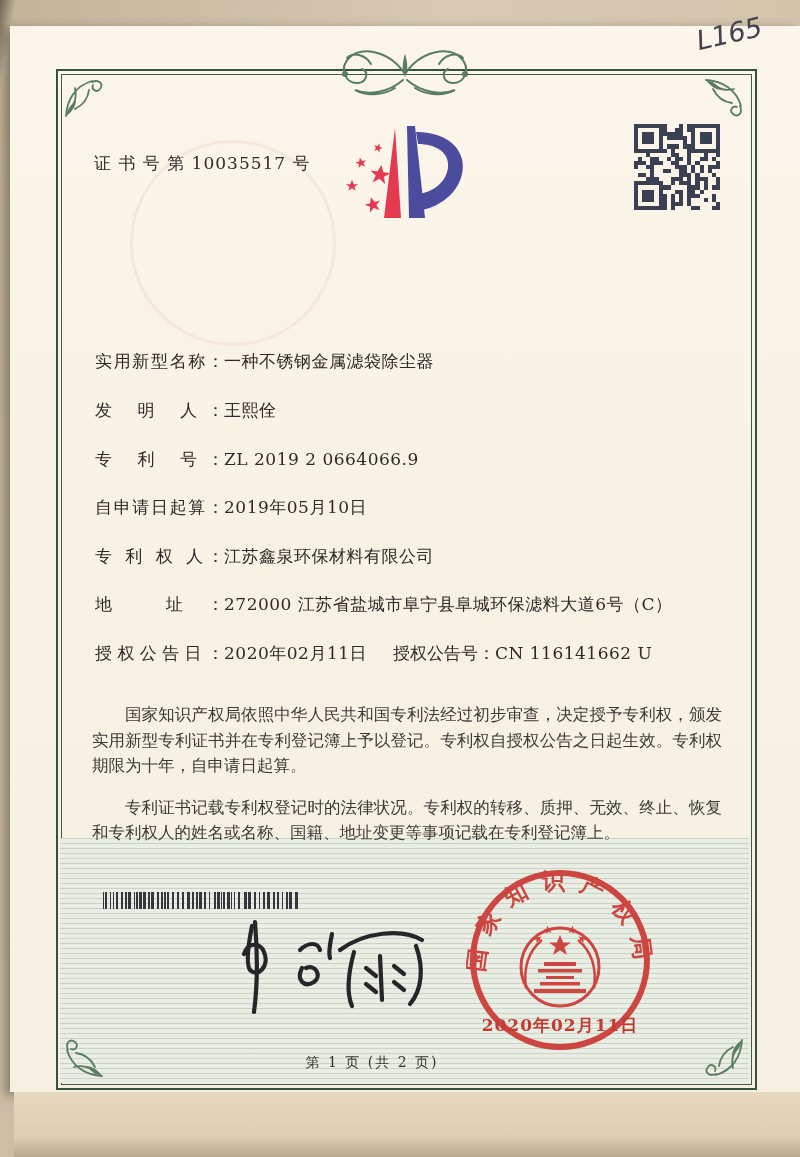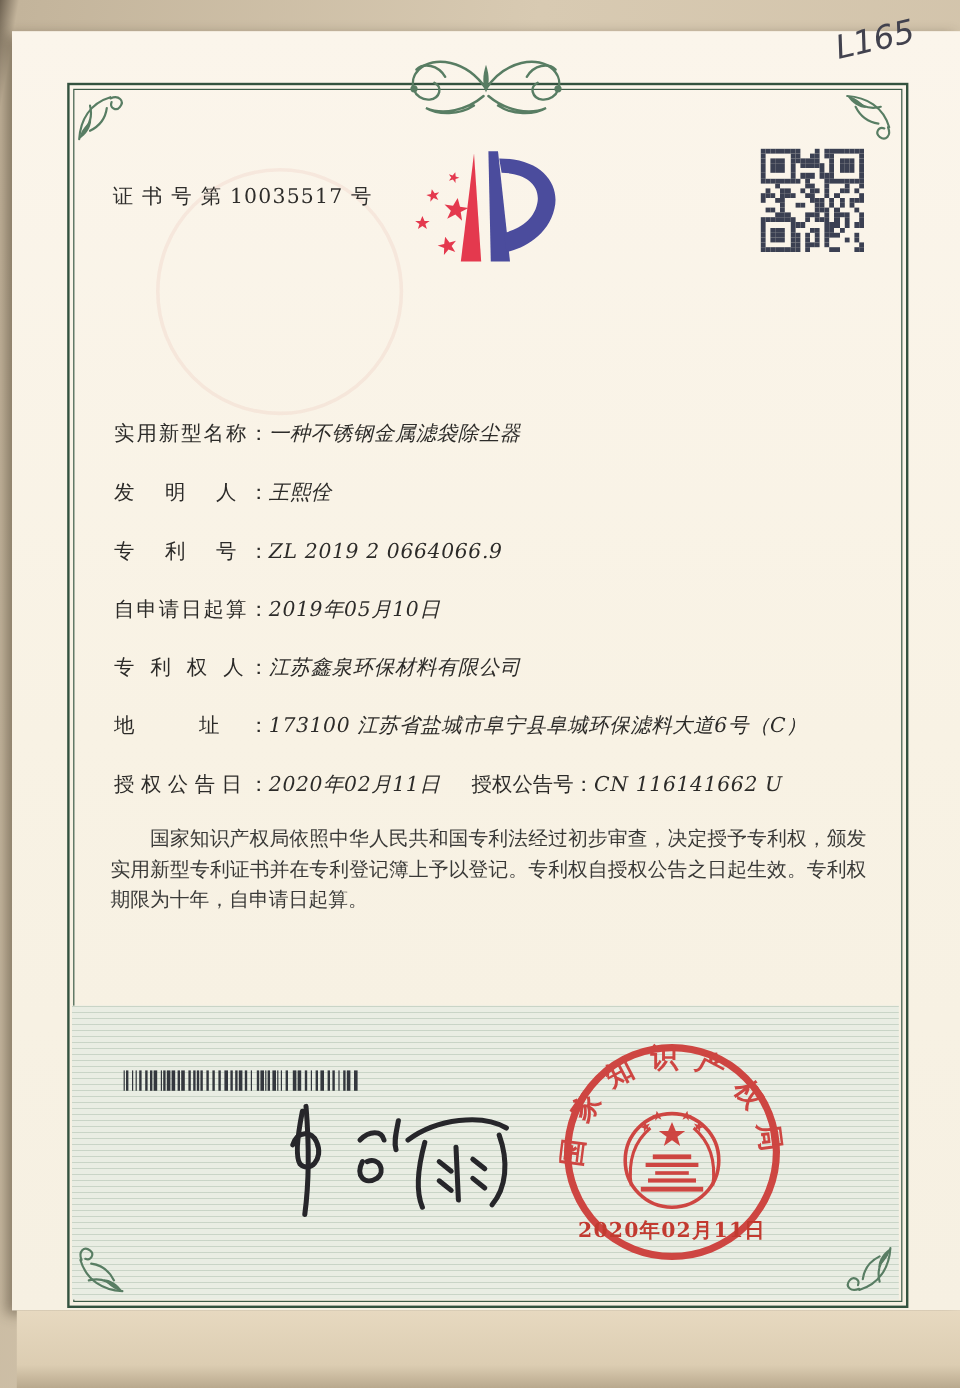--- a/index.html
+++ b/index.html
@@ -23,25 +23,25 @@
   .logo{position:absolute;left:328px;top:106px;}
   .qr{position:absolute;left:634px;top:124px;width:86px;height:86px;display:grid;
     grid-template-columns:repeat(21,1fr);grid-template-rows:repeat(21,1fr);}
   .qr i{display:block;}
   .qr i.b{background:#3b4052;}
   .title{position:absolute;left:56px;top:249px;width:680px;text-align:center;
     font-size:40px;font-weight:700;letter-spacing:9px;color:#393d43;}
   .fields{position:absolute;left:95px;top:350px;width:632px;font-size:17px;color:#2c2b29;}
   .frow{position:absolute;left:0;white-space:nowrap;}
   .flabel{display:inline-block;width:129px;text-align:justify;text-align-last:justify;}
-  .fvalue{letter-spacing:.5px;font-style:italic;}
+  .fvalue{letter-spacing:.5px;}
   .grant2{position:absolute;left:298px;top:0;white-space:nowrap;}
   .paras{position:absolute;left:92px;top:686px;width:630px;font-size:16.5px;line-height:25.5px;
     color:#3a3a38;text-align:justify;}
-  .paras p{margin:0 0 3px;text-indent:2em;}
+  .paras p{margin:16px 0 3px;text-indent:2em;}
   .barcode{position:absolute;left:103px;top:892px;width:200px;height:17px;}
   .barcode i{position:absolute;top:0;height:100%;background:#34373e;}
   .signer{position:absolute;left:104px;top:938px;font-size:18px;color:#2b2b2b;letter-spacing:3px;line-height:34px;}
   .signature{position:absolute;left:212px;top:914px;}
   .seal{position:absolute;left:466px;top:866px;opacity:.93;}
   .seal-date{position:absolute;left:468px;top:1014px;width:184px;text-align:center;
     font-size:17px;color:#c23a30;letter-spacing:1px;font-weight:600;}
   .page-info{position:absolute;left:56px;top:1054px;width:632px;text-align:center;
     font-size:14px;color:#33322f;letter-spacing:2px;}
   .back-note{position:absolute;left:20px;top:1110px;width:760px;text-align:center;
@@ -586,32 +586,33 @@
     <div class="frow" style="top:98px">
       <span class="flabel">专 利 号：</span><span class="fvalue">ZL 2019 2 0664066.9</span>
     </div>
     <div class="frow" style="top:146px">
       <span class="flabel">自申请日起算：</span><span class="fvalue">2019年05月10日</span>
     </div>
     <div class="frow" style="top:195px">
       <span class="flabel">专 利 权 人：</span><span class="fvalue">江苏鑫泉环保材料有限公司</span>
     </div>
     <div class="frow" style="top:243px">
-      <span class="flabel">地 址：</span><span class="fvalue">173100 江苏省盐城市阜宁县阜城环保滤料大道6号（C）</span>
+      <span class="flabel">地 址：</span><span class="fvalue">272000 江苏省盐城市阜宁县阜城环保滤料大道6号（C）</span>
     </div>
     <div class="frow" style="top:292px">
       <span class="flabel">授权公告日：</span><span class="fvalue">2020年02月11日</span>
       <span class="grant2">
         <span>授权公告号：</span><span class="fvalue">CN 116141662 U</span>
       </span>
     </div>
   </div>
 
   <div class="paras">
     <p>国家知识产权局依照中华人民共和国专利法经过初步审查，决定授予专利权，颁发实用新型专利证书并在专利登记簿上予以登记。专利权自授权公告之日起生效。专利权期限为十年，自申请日起算。</p>
+    <p>专利证书记载专利权登记时的法律状况。专利权的转移、质押、无效、终止、恢复和专利权人的姓名或名称、国籍、地址变更等事项记载在专利登记簿上。</p>
   </div>
 
   <div class="barcode">
       <i style="left: 0px; width: 1px;"></i>
       <i style="left: 2px; width: 2px;"></i>
       <i style="left: 7px; width: 1px;"></i>
       <i style="left: 10px; width: 1px;"></i>
       <i style="left: 13px; width: 2px;"></i>
       <i style="left: 18px; width: 2px;"></i>
       <i style="left: 22px; width: 2px;"></i>
@@ -693,14 +694,15 @@
         <rect x="74" y="116" width="40" height="3.5"></rect>
         <rect x="68" y="123" width="52" height="4"></rect>
       </g>
       <path d="M60,122 C57,100 64,84 76,74" fill="none" stroke="#cd3a36" stroke-width="2.5"></path>
       <path d="M128,122 C131,100 124,84 112,74" fill="none" stroke="#cd3a36" stroke-width="2.5"></path>
     </g>
   </svg>
 
   <div class="seal-date">2020年02月11日</div>
 
+  <div class="page-info">第 1 页 (共 2 页)</div>
 
 </div>
 
 </body></html>

